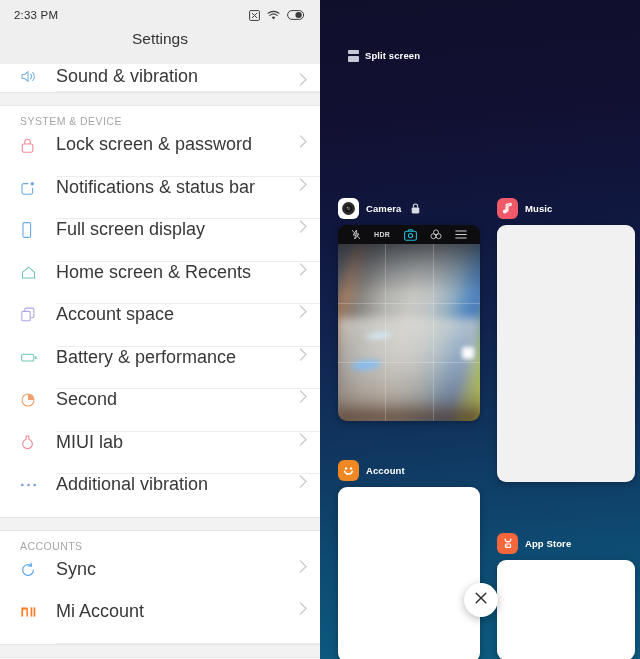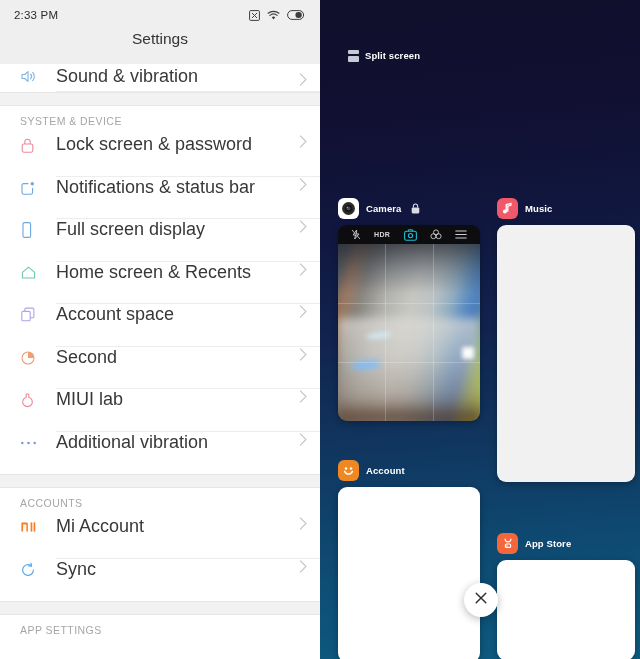--- a/index.html
+++ b/index.html
@@ -361,20 +361,34 @@
         </svg>
       </span>
       <span class="srow-label">Account space</span>
       <span class="srow-chevron">
         <svg width="9" height="15" viewBox="0 0 9 15">
             <path d="M1.5 2 L7 7.5 L1.5 13" fill="none" stroke="#c9c9c9" stroke-width="1.2" stroke-linecap="round"></path>
           </svg>
       </span>
     </div>
 
+    <div class="srow">
+      <span class="srow-icon">
+        <svg width="18" height="13" viewBox="0 0 18 13">
+          <rect x="1.6" y="3.2" width="12.2" height="6.8" rx="1.5" fill="none" stroke="#6fc6b2" stroke-width="1.1"></rect>
+          <rect x="15" y="5.3" width="1.6" height="2.7" rx="0.6" fill="#6fc6b2"></rect>
+        </svg>
+      </span>
+      <span class="srow-label">Battery &amp; performance</span>
+      <span class="srow-chevron">
+        <svg width="9" height="15" viewBox="0 0 9 15">
+            <path d="M1.5 2 L7 7.5 L1.5 13" fill="none" stroke="#c9c9c9" stroke-width="1.2" stroke-linecap="round"></path>
+          </svg>
+      </span>
+    </div>
 
     <div class="srow">
       <span class="srow-icon">
         <svg width="16" height="16" viewBox="0 0 16 16">
           <circle cx="8" cy="8" r="6" fill="none" stroke="#f0a070" stroke-width="1.1"></circle>
           <path d="M8 8 V2 A6 6 0 0 1 14 8 Z" fill="#f0a070"></path>
         </svg>
       </span>
       <span class="srow-label">Second</span>
       <span class="srow-chevron">
@@ -410,44 +424,44 @@
       <span class="srow-chevron">
         <svg width="9" height="15" viewBox="0 0 9 15">
             <path d="M1.5 2 L7 7.5 L1.5 13" fill="none" stroke="#c9c9c9" stroke-width="1.2" stroke-linecap="round"></path>
           </svg>
       </span>
     </div>
 
     <div class="sgroup-gap"></div>
     <div class="section-label">ACCOUNTS</div>
 
+    <div class="srow last">
+      <span class="srow-icon">
+        <svg width="16" height="16" viewBox="0 0 16 16">
+          <path d="M13.4 8 a5.4 5.4 0 1 1 -2.1 -4.3" fill="none" stroke="#5aa8e8" stroke-width="1.2" stroke-linecap="round"></path>
+          <path d="M11.0 1.0 L11.6 4.1 L8.6 4.0" fill="none" stroke="#5aa8e8" stroke-width="1.2" stroke-linecap="round" stroke-linejoin="round"></path>
+        </svg>
+      </span>
+      <span class="srow-label">Sync</span>
+      <span class="srow-chevron">
+        <svg width="9" height="15" viewBox="0 0 9 15">
+            <path d="M1.5 2 L7 7.5 L1.5 13" fill="none" stroke="#c9c9c9" stroke-width="1.2" stroke-linecap="round"></path>
+          </svg>
+      </span>
+    </div>
+
     <div class="srow">
       <span class="srow-icon">
         <svg width="17" height="14" viewBox="0 0 17 14">
           <path d="M1.4 2.4 h5.2 a1.3 1.3 0 0 1 1.3 1.3 V11.6 H6.4 V4.6 H3.1 V11.6 H1.4 Z" fill="#ff7a22"></path>
           <rect x="10.6" y="2.4" width="1.7" height="9.2" fill="#ff7a22"></rect>
           <rect x="13.6" y="2.4" width="1.7" height="9.2" fill="#ff7a22"></rect>
         </svg>
       </span>
       <span class="srow-label">Mi Account</span>
-      <span class="srow-chevron">
-        <svg width="9" height="15" viewBox="0 0 9 15">
-            <path d="M1.5 2 L7 7.5 L1.5 13" fill="none" stroke="#c9c9c9" stroke-width="1.2" stroke-linecap="round"></path>
-          </svg>
-      </span>
-    </div>
-
-    <div class="srow last">
-      <span class="srow-icon">
-        <svg width="16" height="16" viewBox="0 0 16 16">
-          <path d="M13.4 8 a5.4 5.4 0 1 1 -2.1 -4.3" fill="none" stroke="#5aa8e8" stroke-width="1.2" stroke-linecap="round"></path>
-          <path d="M11.0 1.0 L11.6 4.1 L8.6 4.0" fill="none" stroke="#5aa8e8" stroke-width="1.2" stroke-linecap="round" stroke-linejoin="round"></path>
-        </svg>
-      </span>
-      <span class="srow-label">Sync</span>
       <span class="srow-chevron">
         <svg width="9" height="15" viewBox="0 0 9 15">
             <path d="M1.5 2 L7 7.5 L1.5 13" fill="none" stroke="#c9c9c9" stroke-width="1.2" stroke-linecap="round"></path>
           </svg>
       </span>
     </div>
 
     <div class="sgroup-gap"></div>
     <div class="section-label">APP SETTINGS</div>
 

